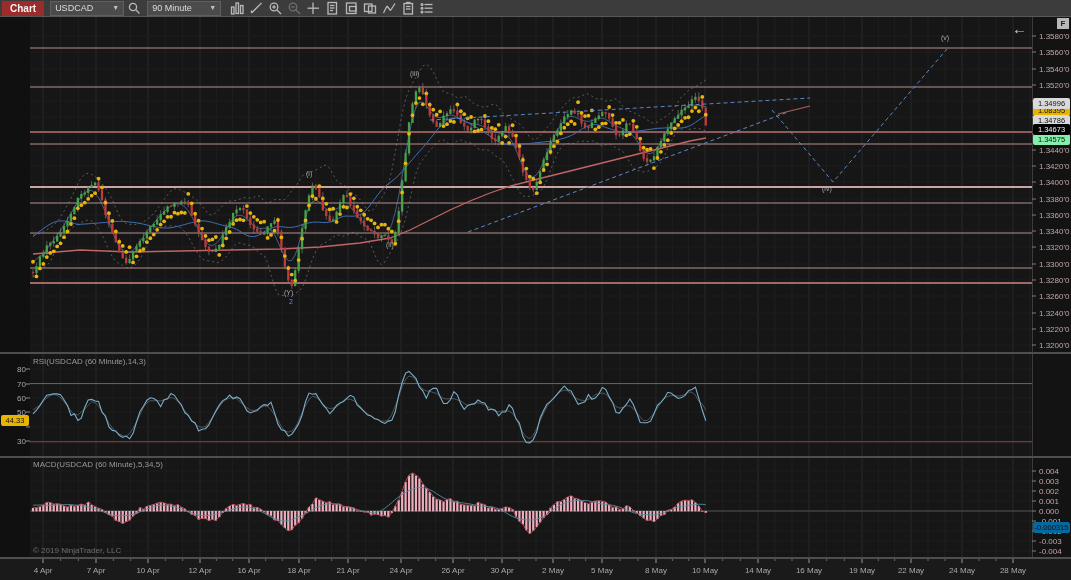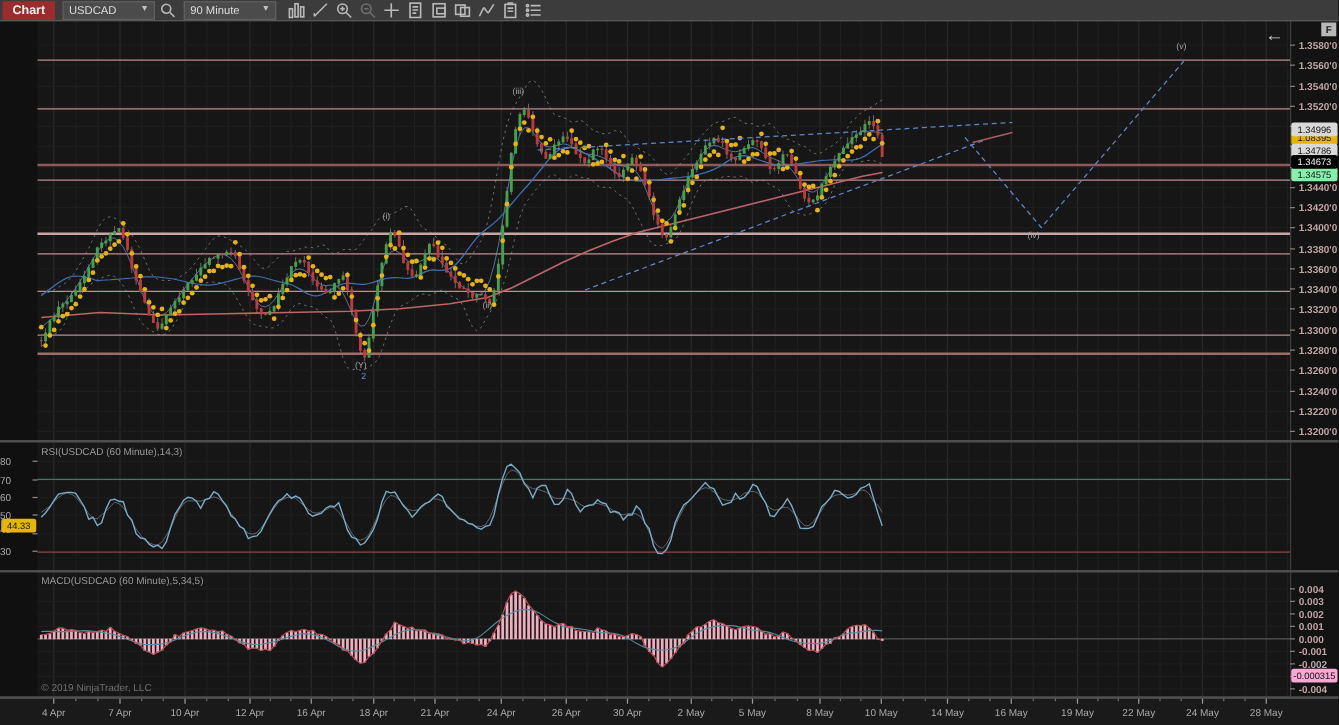--- a/index.html
+++ b/index.html
@@ -20,22 +20,22 @@
   .bg{position:absolute;z-index:0;}
   #plotbg{left:30px;top:17px;width:1002px;height:540px;background:#161616;}
   #gutter{left:0;top:17px;width:30px;height:540px;background:#101010;}
   #axisR{left:1032px;top:17px;width:39px;height:540px;background:#131313;border-left:1px solid #3c3c3c;box-sizing:border-box;}
   #axisB{left:0;top:558px;width:1071px;height:22px;background:#1a1a1a;border-top:1px solid #4a4a4a;box-sizing:border-box;}
   .sep{position:absolute;left:0;width:1071px;height:2px;background:#4e4e4e;z-index:2;}
   #chart-svg{position:absolute;left:0;top:0;z-index:1;}
   
   .ind-label{position:absolute;z-index:2;color:#9a9a9a;font-size:8px;white-space:nowrap;}
   .footer{position:absolute;left:33px;top:546px;z-index:2;color:#6f6f6f;font-size:8px;}
-  .ytick{position:absolute;z-index:2;color:#c2a6a6;font-size:8px;line-height:9px;font-weight:bold;}
-  .gtick{position:absolute;z-index:2;color:#a9a9a9;font-size:8px;line-height:9px;width:26px;}
+  .ytick{position:absolute;z-index:2;color:#c2a6a6;font-size:8px;line-height:9px;}
+  .gtick{position:absolute;z-index:2;color:#a9a9a9;font-size:8px;line-height:9px;width:26px;text-align:right;}
   .xtick{position:absolute;z-index:2;color:#a9a9a9;font-size:8px;width:44px;text-align:center;top:566px;}
   .tag{position:absolute;z-index:3;font-size:7.5px;line-height:11px;height:11px;text-align:center;
        border-radius:2px;font-weight:normal;}
   .wave{position:absolute;z-index:2;font-size:7px;color:#a8a8a8;}
   .backarrow{position:absolute;left:1012px;top:20px;z-index:3;color:#cccccc;font-size:15px;}
   .fbtn{position:absolute;left:1057px;top:18px;width:12px;height:11px;background:#b8b8b8;color:#222;
         font-size:8px;font-weight:bold;text-align:center;line-height:11px;z-index:3;}
 </style>
 </head>
 <body>
@@ -1308,21 +1308,21 @@
       <div class="tag" style="left:1px;width:28px;top:415px;background:#e7b400;color:#111;z-index:4">44.33</div>
       <div class="ytick" style="left:1039px;top:467px">0.004</div>
       <div class="ytick" style="left:1039px;top:477px">0.003</div>
       <div class="ytick" style="left:1039px;top:487px">0.002</div>
       <div class="ytick" style="left:1039px;top:497px">0.001</div>
       <div class="ytick" style="left:1039px;top:507px">0.000</div>
       <div class="ytick" style="left:1039px;top:517px">-0.001</div>
       <div class="ytick" style="left:1039px;top:527px">-0.002</div>
       <div class="ytick" style="left:1039px;top:537px">-0.003</div>
       <div class="ytick" style="left:1039px;top:547px">-0.004</div>
-      <div class="tag" style="left:1033px;width:37px;top:535px;background:#f9a8d4;color:#111;z-index:4">-0.000315</div>
+      <div class="tag" style="left:1033px;width:37px;top:522px;background:#0369a1;color:#111;z-index:4">-0.000315</div>
       <div class="xtick" style="left:21px">4 Apr</div>
       <div class="xtick" style="left:74px">7 Apr</div>
       <div class="xtick" style="left:126px">10 Apr</div>
       <div class="xtick" style="left:178px">12 Apr</div>
       <div class="xtick" style="left:227px">16 Apr</div>
       <div class="xtick" style="left:277px">18 Apr</div>
       <div class="xtick" style="left:326px">21 Apr</div>
       <div class="xtick" style="left:379px">24 Apr</div>
       <div class="xtick" style="left:431px">26 Apr</div>
       <div class="xtick" style="left:480px">30 Apr</div>

